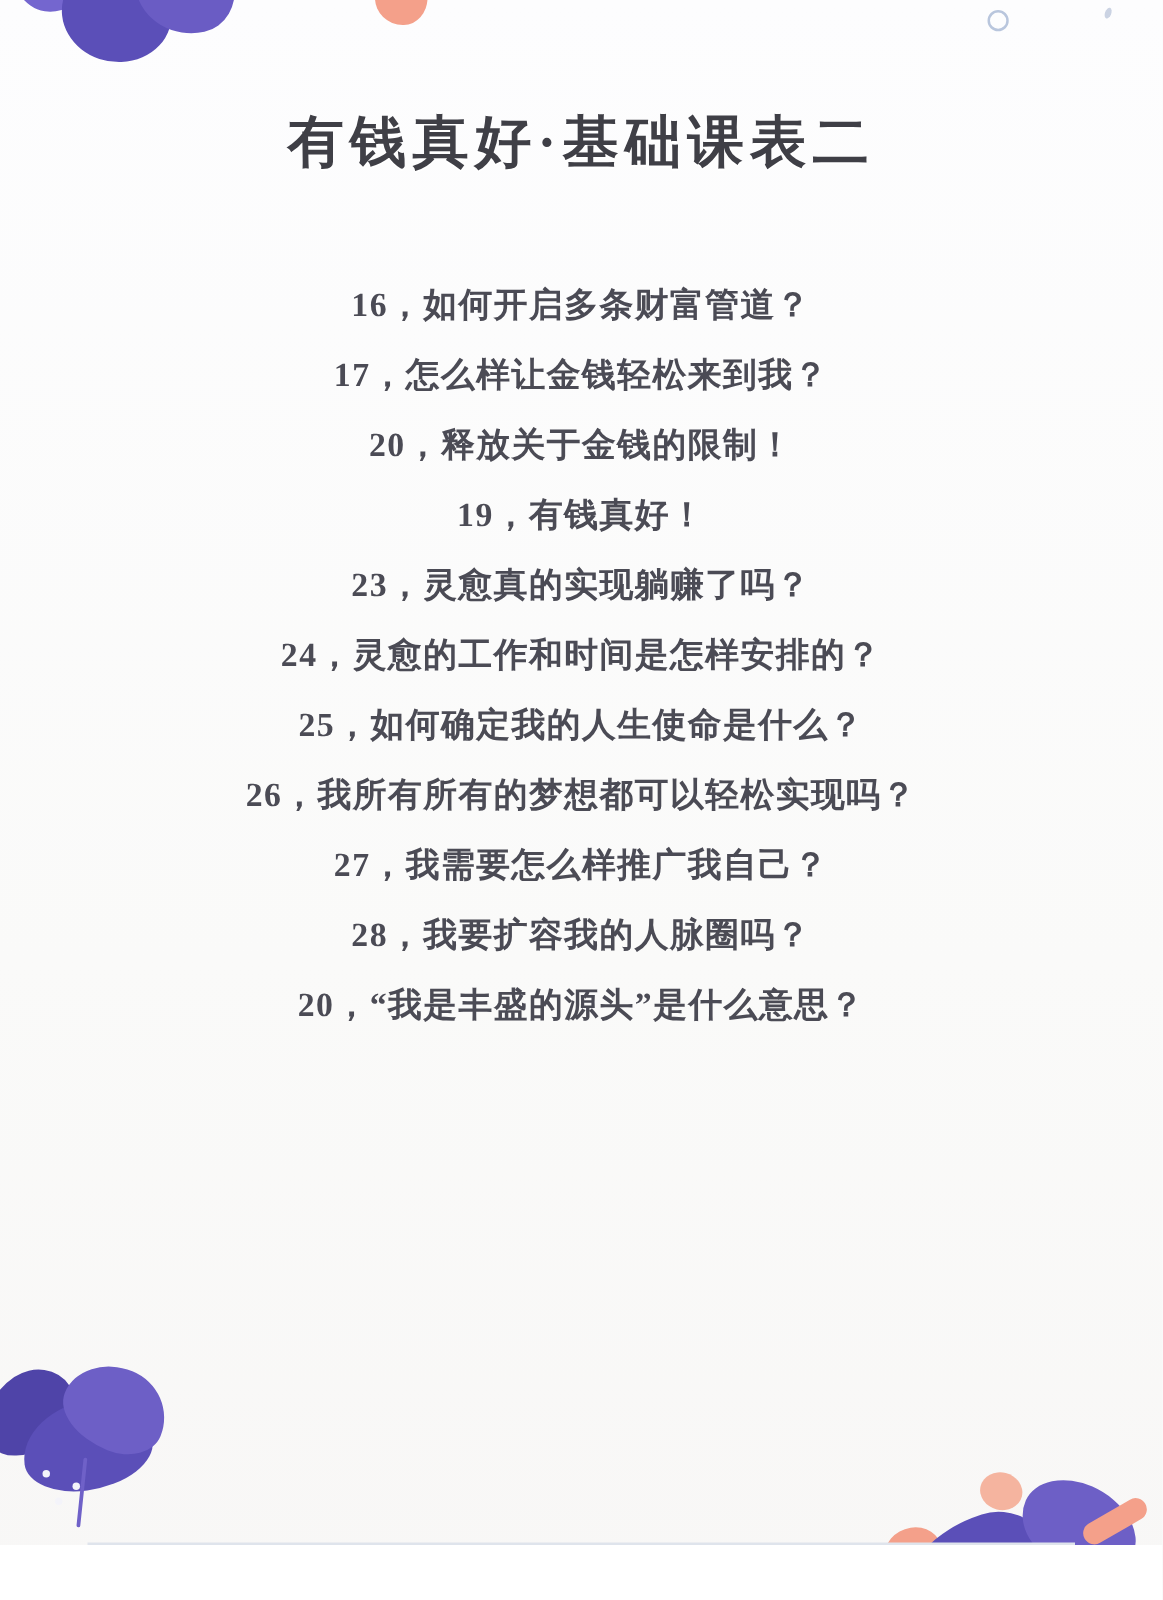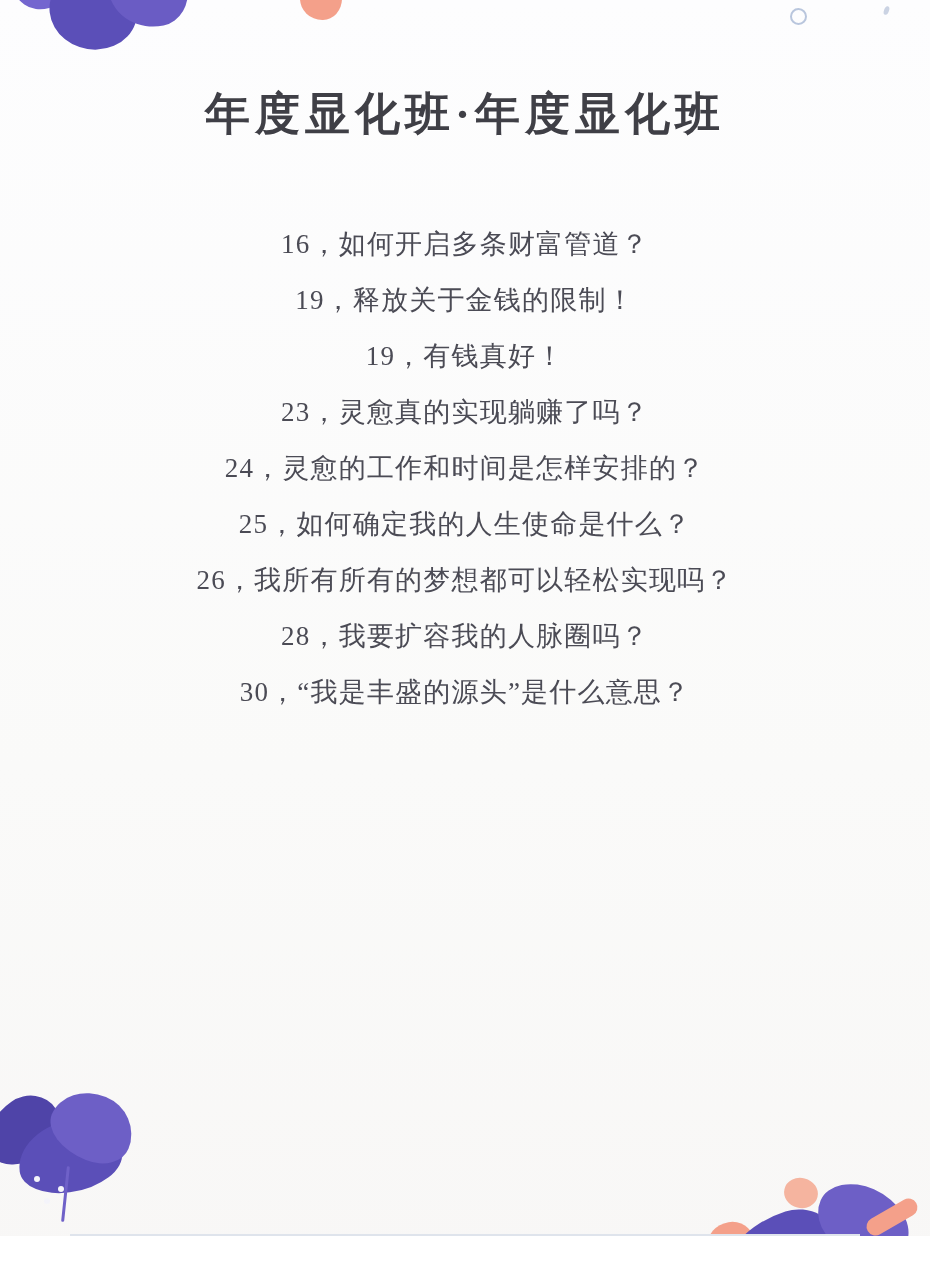--- a/index.html
+++ b/index.html
@@ -189,46 +189,49 @@
   }
   .list-item {
     text-align: center;
     font-size: 27px;
     line-height: 1;
     padding: 14.5px 0;
     color: #4b4b55;
     letter-spacing: 1.2px;
     font-family: "Liberation Serif", serif;
     white-space: nowrap;
+    font-weight: bold;
   }
 </style>
 </head>
 <body>
 
 <div class="page">
 
   <div class="deco deco-tl-c"></div>
   <div class="deco deco-tl-a"></div>
   <div class="deco deco-tl-b"></div>
   <div class="deco deco-top-peach"></div>
   <div class="deco deco-dot-1"></div>
   <div class="deco deco-dot-2"></div>
 
-  <h1 class="title">年度显化班·年度显化班</h1>
+  <h1 class="title">有钱真好·基础课表二</h1>
 
   <ul class="list">
     <li class="list-item">16，如何开启多条财富管道？</li>
-    <li class="list-item">19，释放关于金钱的限制！</li>
+    <li class="list-item">17，怎么样让金钱轻松来到我？</li>
+    <li class="list-item">20，释放关于金钱的限制！</li>
     <li class="list-item">19，有钱真好！</li>
     <li class="list-item">23，灵愈真的实现躺赚了吗？</li>
     <li class="list-item">24，灵愈的工作和时间是怎样安排的？</li>
     <li class="list-item">25，如何确定我的人生使命是什么？</li>
     <li class="list-item">26，我所有所有的梦想都可以轻松实现吗？</li>
+    <li class="list-item">27，我需要怎么样推广我自己？</li>
     <li class="list-item">28，我要扩容我的人脉圈吗？</li>
-    <li class="list-item">30，“我是丰盛的源头”是什么意思？</li>
+    <li class="list-item">20，“我是丰盛的源头”是什么意思？</li>
   </ul>
 
   <div class="deco deco-bl-petal3"></div>
   <div class="deco deco-bl-petal"></div>
   <div class="deco deco-bl-petal2"></div>
   <div class="deco deco-bl-stem"></div>
   <div class="deco deco-bl-spark"></div>
 
   <div class="deco deco-br-peach"></div>
   <div class="deco deco-br-leaf-a"></div>

